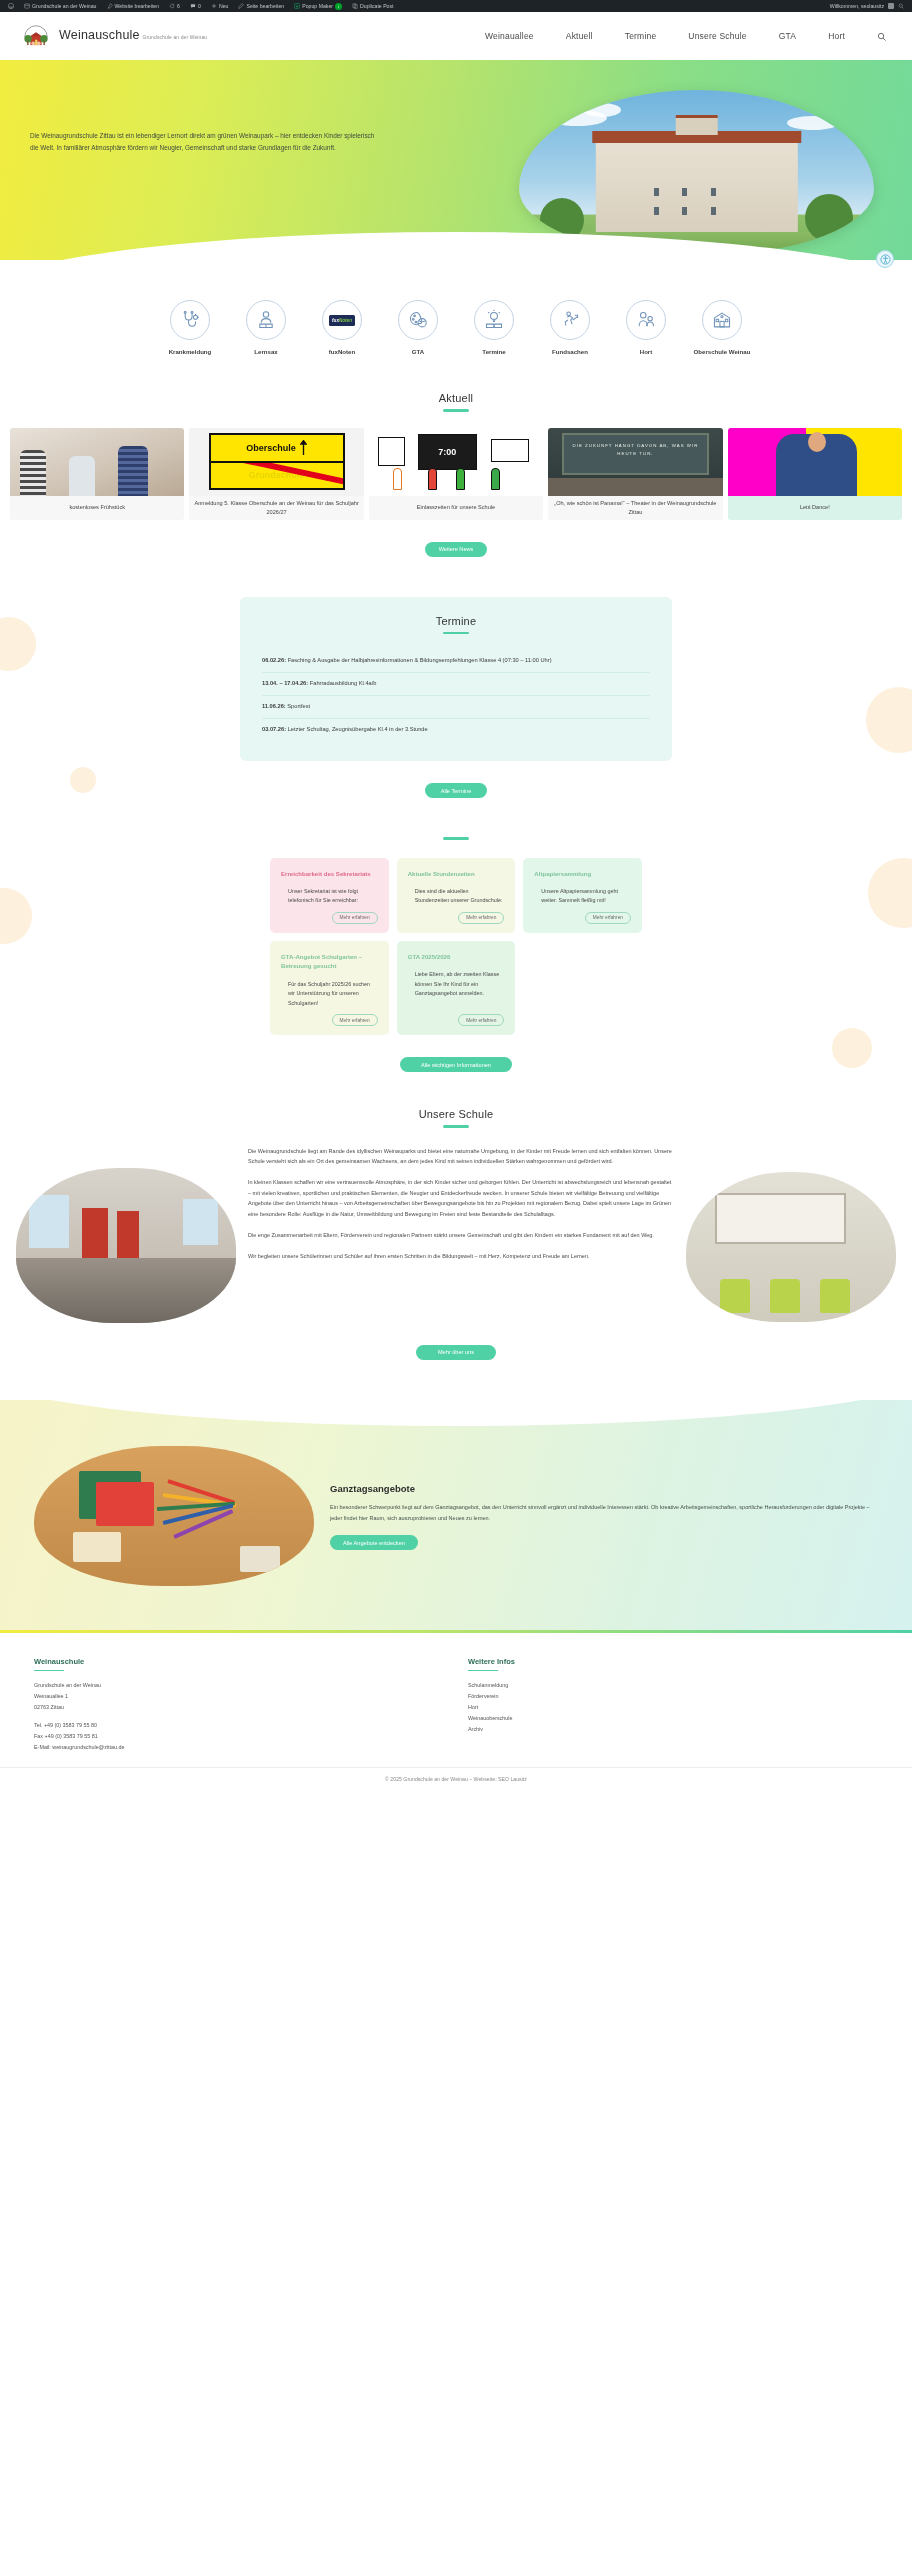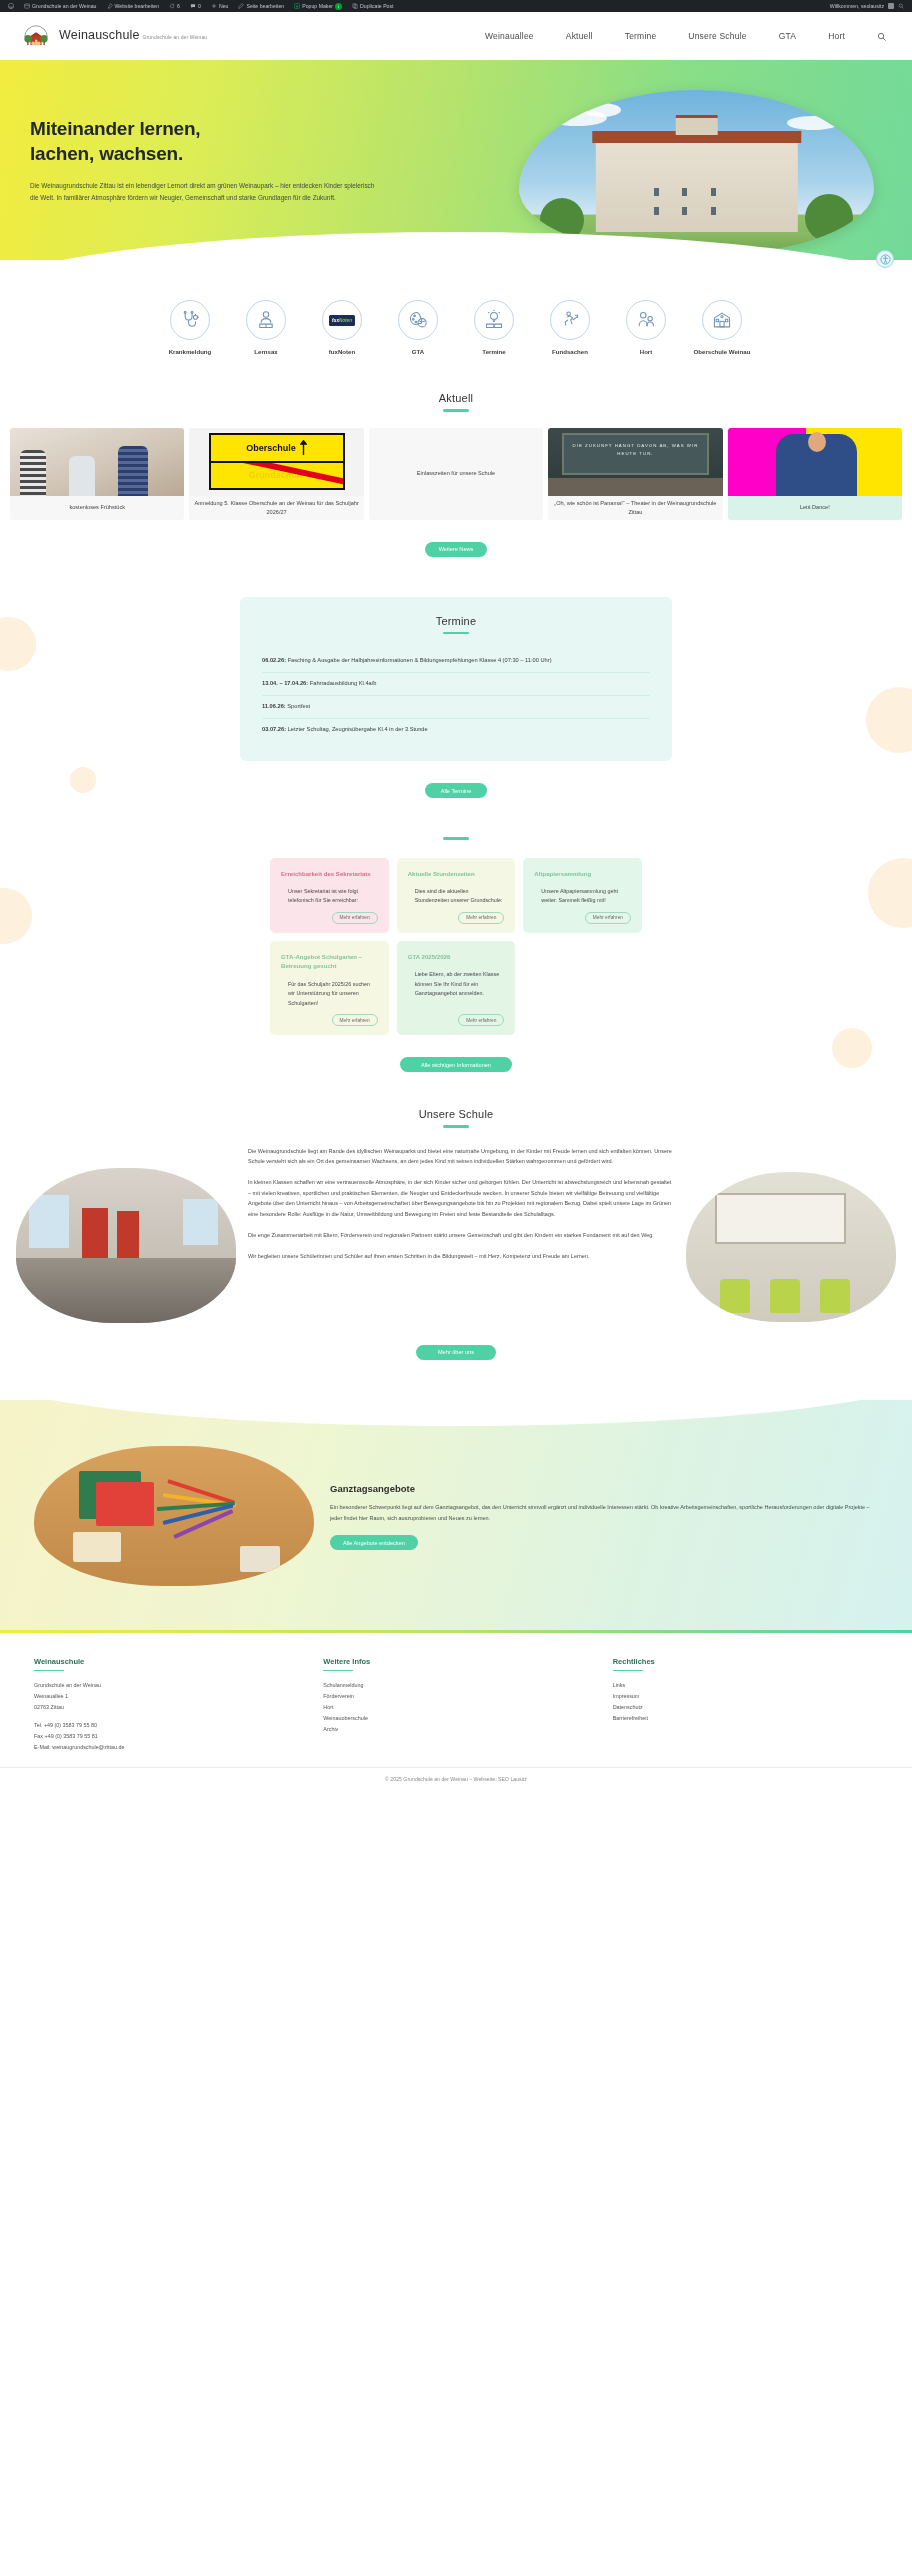--- a/index.html
+++ b/index.html
@@ -353,24 +353,20 @@
           <circle cx="9" cy="9" r="6" fill="none" stroke="#4b4b4b" stroke-width="1.8"></circle>
           <path d="M13.5 13.5L19 19" stroke="#4b4b4b" stroke-width="1.8"></path>
         </svg>
     </span>
   </nav>
 </header>
 
 <section class="hero">
   <div class="hero-inner">
     <div class="hero-copy">
-      <h1>
-        <span>Miteinander lernen,</span><br>
-        <span>lachen, wachsen.</span>
-      </h1>
       <p>Die Weinaugrundschule Zittau ist ein lebendiger Lernort direkt am grünen Weinaupark – hier entdecken Kinder spielerisch die Welt. In familiärer Atmosphäre fördern wir Neugier, Gemeinschaft und starke Grundlagen für die Zukunft.</p>
     </div>
   </div>
   <div class="hero-photo">
     <div class="photo-sky"></div>
     <div class="cloud" style="left:8%;top:12%;width:60px;height:16px;"></div>
     <div class="cloud" style="left:18%;top:8%;width:38px;height:14px;"></div>
     <div class="cloud" style="right:10%;top:16%;width:52px;height:14px;"></div>
     <div class="bld"></div>
     <div class="bld-roof"></div>
@@ -519,20 +515,29 @@
           <div class="sign-bot">
             <b>Grundschule</b>
             <span class="sign-strike"></span>
           </div>
         </div>
       </div>
       <div class="news-cap">Anmeldung 5. Klasse Oberschule an der Weinau für das Schuljahr 2026/27</div>
     </article>
 
     <article class="news-card">
+      <div class="news-img img-draw">
+        <span class="dw" style="left:5%;top:14%;width:16%;height:42%;"></span>
+        <span class="dw dw-board" style="left:28%;top:10%;width:34%;height:52%;">7:00</span>
+        <span class="dw" style="left:70%;top:16%;width:22%;height:34%;"></span>
+        <span class="dkid" style="left:14%;border-color:#e8761f;"></span>
+        <span class="dkid" style="left:34%;background:#e2453a;"></span>
+        <span class="dkid" style="left:50%;background:#3db03d;"></span>
+        <span class="dkid" style="left:70%;background:#3ba84a;"></span>
+      </div>
       <div class="news-cap">Einlasszeiten für unsere Schule</div>
     </article>
 
     <article class="news-card">
       <div class="news-img img-theatre">
         <div class="th-board">
           <div class="th-txt">DIE ZUKUNFT HÄNGT DAVON AB, WAS WIR HEUTE TUN.</div>
         </div>
         <div class="th-floor"></div>
       </div>
@@ -680,22 +685,14 @@
   </div>
   <div class="fcol">
     <h5>Weitere Infos</h5>
     <div class="fline"></div>
     <a href="#">Schulanmeldung</a>
     <a href="#">Förderverein</a>
     <a href="#">Hort</a>
     <a href="#">Weinauoberschule</a>
     <a href="#">Archiv</a>
   </div>
-  <div class="fcol">
-    <h5>Rechtliches</h5>
-    <div class="fline"></div>
-    <a href="#">Links</a>
-    <a href="#">Impressum</a>
-    <a href="#">Datenschutz</a>
-    <a href="#">Barrierefreiheit</a>
-  </div>
 </footer>
 <div class="footer-bottom">© 2025 Grundschule an der Weinau – Webseite: SEO Lausitz</div>
 
 </body></html>

